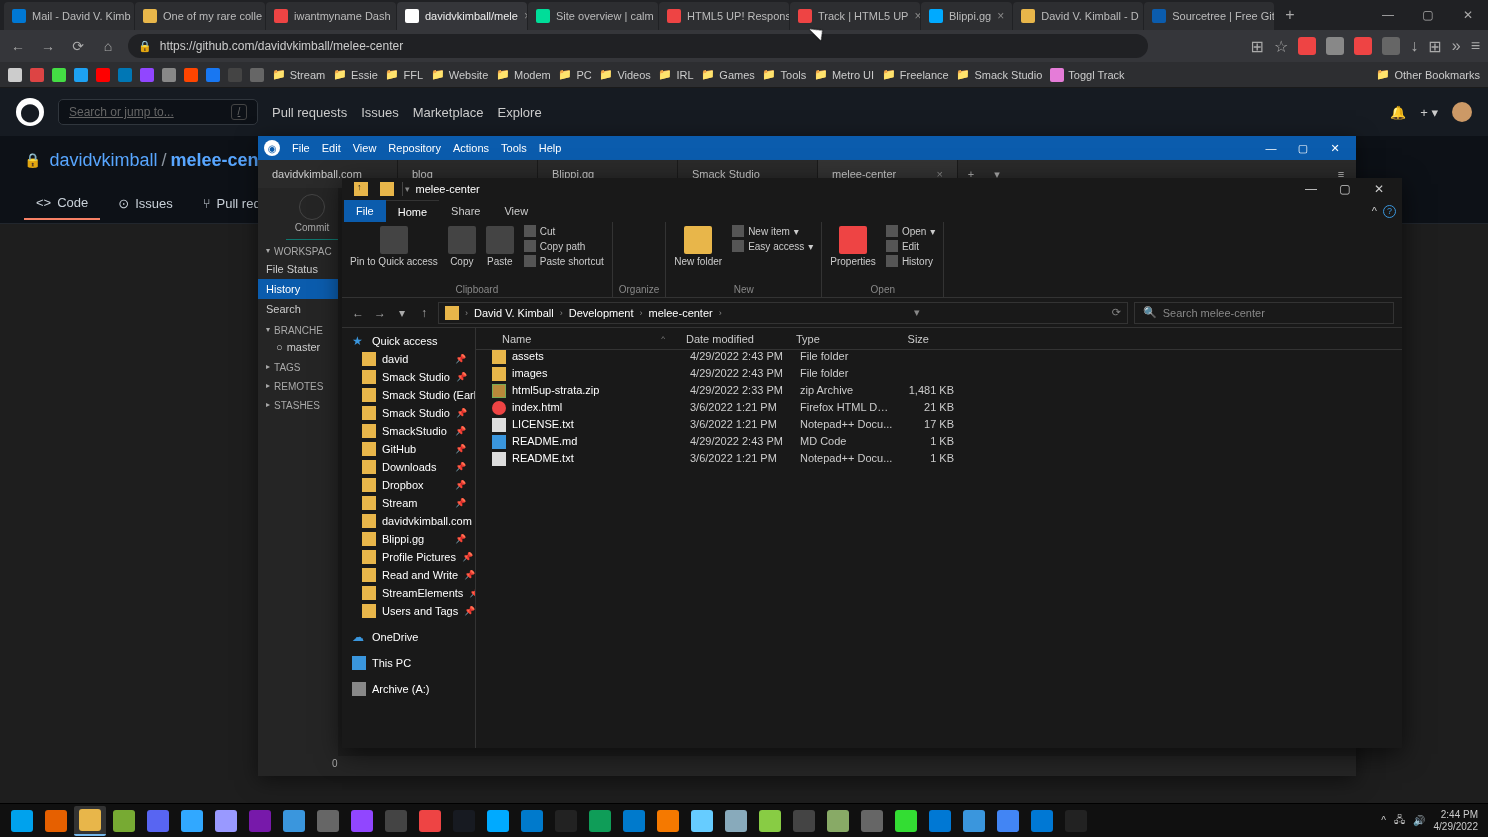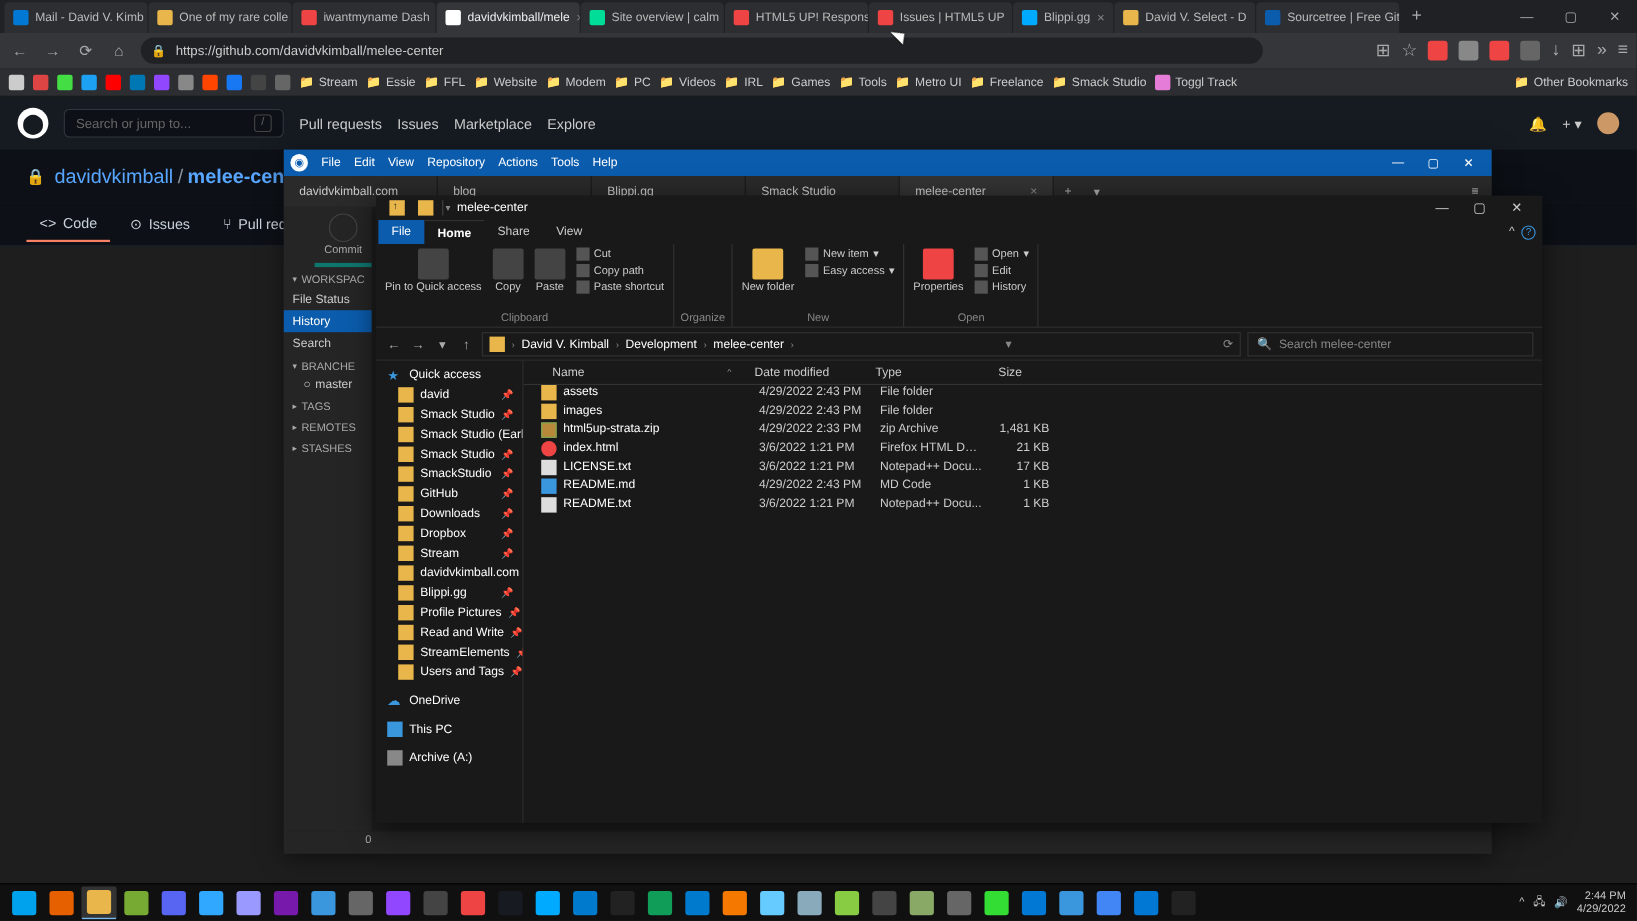--- a/index.html
+++ b/index.html
@@ -24,21 +24,21 @@
 .addr-right .ext { width: 18px; height: 18px; border-radius: 3px; }
 
 .bookmarks { height: 26px; background: #2d2e31; display: flex; align-items: center; padding: 0 8px; gap: 8px; font-size: 11px; color: #ccc; border-bottom: 1px solid #1a1a1a; }
 .bm { display: flex; align-items: center; gap: 4px; }
 .bm .bicon { width: 14px; height: 14px; border-radius: 2px; }
 .bm.folder::before { content: "📁"; font-size: 11px; }
 
 
 .github-header { height: 48px; background: #161b22; display: flex; align-items: center; padding: 0 16px; gap: 14px; font-size: 13px; color: #ccc; }
 .gh-logo { width: 28px; height: 28px; background: #fff; border-radius: 50%; display: flex; align-items: center; justify-content: center; font-size: 18px; color: #161b22; }
-.gh-search { width: 200px; height: 26px; background: #0d1117; border: 1px solid #30363d; border-radius: 5px; display: flex; align-items: center; padding: 0 10px; color: #666; font-size: 12px; }
+.gh-search { width: 200px; height: 26px; background: #0d1117; border: 1px solid #30363d; border-radius: 5px; display: flex; align-items: center; padding: 0 10px; color: #666; font-size: 12px; text-decoration: underline; }
 .gh-search .slash { margin-left: auto; border: 1px solid #444; border-radius: 3px; width: 16px; height: 16px; text-align: center; font-size: 10px; line-height: 14px; }
 .gh-right { margin-left: auto; display: flex; gap: 14px; align-items: center; }
 .gh-avatar { width: 20px; height: 20px; border-radius: 50%; background: #c96; }
 
 .repo-head { height: 48px; background: #0d1117; display: flex; align-items: center; padding: 0 24px; font-size: 18px; color: #8b949e; }
 .repo-head .lock-icon { margin-right: 8px; font-size: 14px; }
 .repo-head a { color: #58a6ff; }
 .repo-head .slash { margin: 0 4px; }
 .repo-head .rname { font-weight: 600; }
 
@@ -54,21 +54,21 @@
 .st-win { margin-left: auto; display: flex; gap: 2px; }
 .st-win span { width: 30px; text-align: center; font-size: 11px; }
 .st-win .close { background: #0b5cad; }
 
 .st-tabs { height: 28px; background: #2a2a2a; display: flex; align-items: stretch; font-size: 11px; color: #ccc; }
 .st-tab { padding: 0 14px; display: flex; align-items: center; border-right: 1px solid #1a1a1a; min-width: 140px; }
 .st-tab.active { background: #333; }
 .st-tab .stx { margin-left: auto; padding-left: 10px; color: #888; }
 .st-tab-add { width: 26px; display: flex; align-items: center; justify-content: center; color: #aaa; }
 .st-burger { margin-left: auto; width: 30px; display: flex; align-items: center; justify-content: center; }
-.st-toolbar { padding: 6px 10px; display: flex; gap: 6px; border-bottom: 4px solid #0f766e; margin-left: 28px; }
+.st-toolbar { padding: 6px 10px; display: flex; gap: 6px; border-bottom: 1px solid #0f766e; margin-left: 28px; }
 .st-toolbtn { display: flex; flex-direction: column; align-items: center; font-size: 10px; color: #aaa; gap: 2px; }
 .st-toolbtn .tcircle { width: 26px; height: 26px; border: 1px solid #444; border-radius: 50%; }
 
 .st-side { width: 80px; background: #252525; font-size: 11px; color: #ccc; }
 .st-side .sitem { padding: 4px 8px; }
 .st-side .sitem.sel { background: #0b5cad; color: #fff; }
 .st-side .shead { padding: 6px 8px 2px; display: flex; gap: 4px; font-size: 10px; color: #aaa; }
 .st-side .shead::before { content: "▸"; font-size: 8px; }
 .st-side .shead.open::before { content: "▾"; }
 .st-side .branch { padding: 3px 18px; display: flex; align-items: center; gap: 4px; }
@@ -79,21 +79,21 @@
 .ex-title .foldi { width: 14px; height: 14px; background: #e8b64a; margin: 0 6px; }
 .ex-title .foldi.up { position: relative; }
 .ex-title .foldi.up::after { content: "↑"; position: absolute; font-size: 9px; color: #191919; left: 3px; }
 .ex-title .bar { width: 1px; height: 14px; background: #444; margin: 0 2px; }
 .ex-win { margin-left: auto; display: flex; }
 .ex-win span { width: 34px; text-align: center; font-size: 12px; color: #ccc; }
 
 .ex-ribbon-tabs { height: 22px; background: #191919; display: flex; align-items: stretch; font-size: 11px; padding-left: 2px; }
 .ex-rtab { padding: 0 12px; display: flex; align-items: center; color: #ccc; }
 .ex-rtab.file { background: #0b5cad; color: #fff; }
-.ex-rtab.active { background: #191919; color: #fff; border-top: 1px solid #333; font-weight: bold; }
+.ex-rtab.active { background: #191919; color: #fff; border-top: 1px solid #333; }
 .ex-ribbon-toggle { margin-left: auto; display: flex; gap: 6px; padding: 0 6px; color: #ccc; font-size: 11px; align-items: center; }
 .ex-ribbon-toggle .help { color: #3a96dd; border: 1px solid #3a96dd; border-radius: 50%; width: 13px; height: 13px; font-size: 9px; text-align: center; line-height: 11px; }
 
 .ex-ribbon { height: 76px; background: #191919; border-bottom: 1px solid #333; display: flex; font-size: 10px; color: #ccc; }
 .rgroup { border-right: 1px solid #333; padding: 2px 6px; display: flex; flex-direction: column; }
 .rgroup .rlabel { text-align: center; font-size: 10px; color: #888; margin-top: auto; padding-top: 2px; }
 .rgroup .rbtns { display: flex; gap: 6px; flex: 1; align-items: flex-start; }
 .rbtn-lg { display: flex; flex-direction: column; align-items: center; gap: 2px; padding: 2px; }
 .rbtn-lg .ricon-lg { width: 28px; height: 28px; background: #444; border-radius: 2px; }
 .rbtn-sm-col { display: flex; flex-direction: column; gap: 1px; }
@@ -179,31 +179,31 @@
   <div class="btab">
       <span class="favicon" style="background:#0d9"></span>
       <span>Site overview | calm</span>
     </div>
   <div class="btab">
       <span class="favicon" style="background:#e44"></span>
       <span>HTML5 UP! Respons</span>
     </div>
   <div class="btab">
       <span class="favicon" style="background:#e44"></span>
-      <span>Issues | HTML5 UP</span>
+      <span>Track | HTML5 UP</span>
       <span class="bclose">×</span>
     </div>
   <div class="btab">
       <span class="favicon" style="background:#0af"></span>
       <span>Blippi.gg</span>
       <span class="bclose">×</span>
     </div>
   <div class="btab">
       <span class="favicon" style="background:#e8b64a"></span>
-      <span>David V. Select - D</span>
+      <span>David V. Kimball - D</span>
     </div>
   <div class="btab">
       <span class="favicon" style="background:#0b5cad"></span>
       <span>Sourcetree | Free Git</span>
     </div>
   <div class="btab-add">+</div>
   <div class="winctrl">
     <span>—</span>
     <span>▢</span>
     <span>✕</span>

